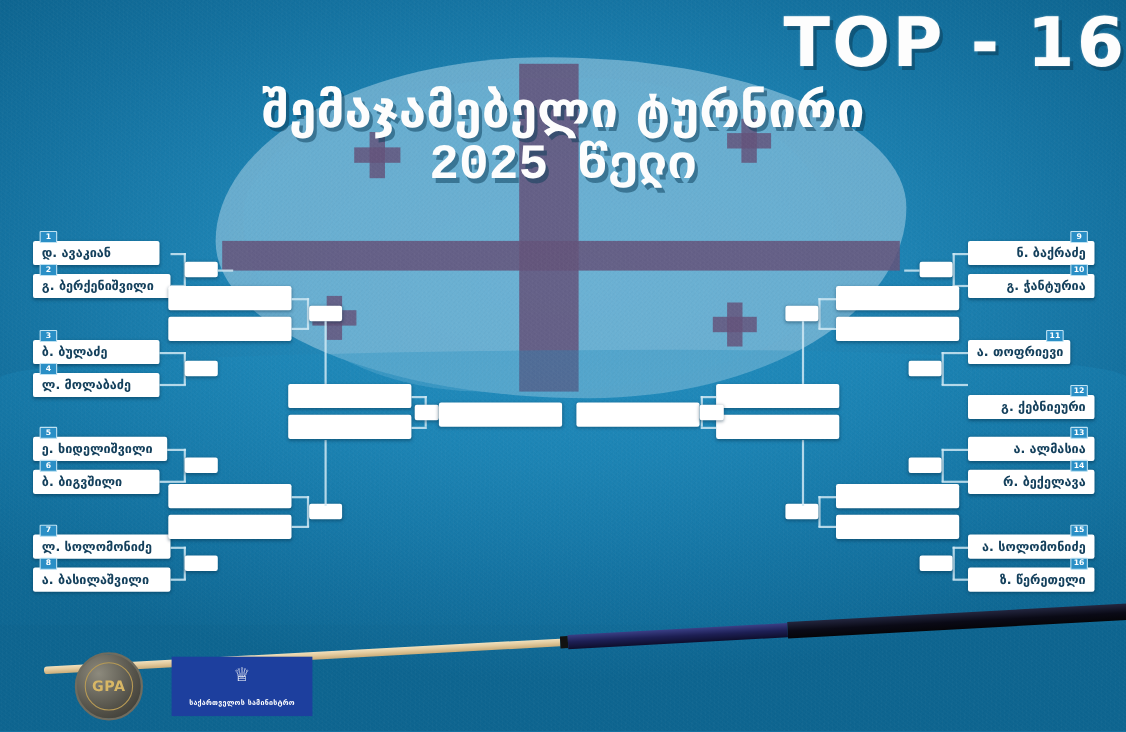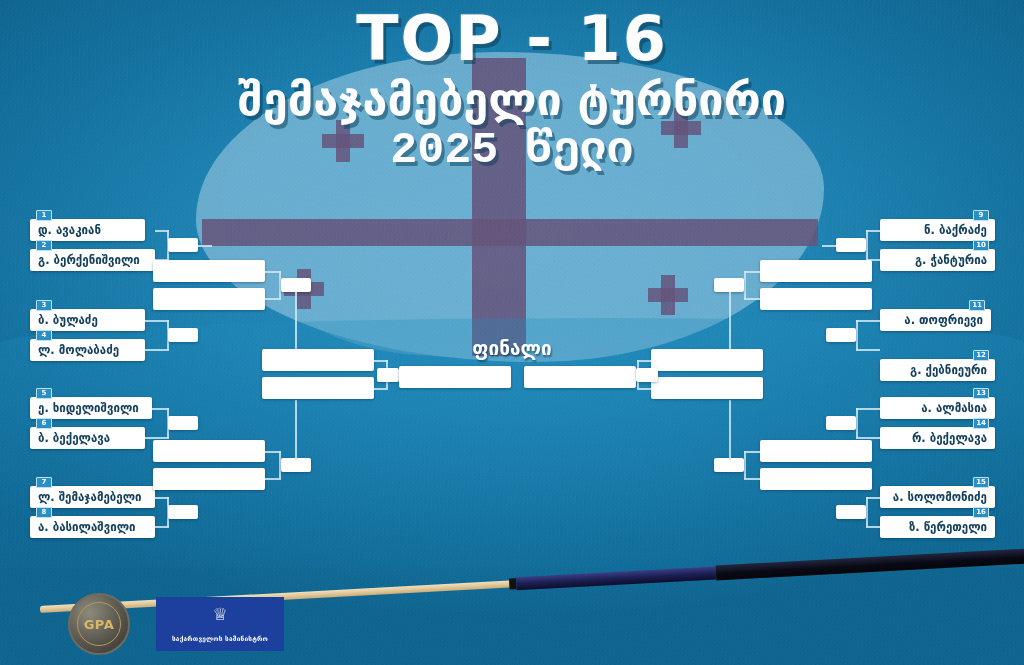--- a/index.html
+++ b/index.html
@@ -87,20 +87,21 @@
     z-index: 6;
   }
   #title-top {
     font-family: "DejaVu Sans", sans-serif;
     font-weight: 700;
     font-size: 62px;
     letter-spacing: 2px;
     color: #fdfdfd;
     line-height: 1.0;
     text-shadow: 3px 4px 0 rgba(9,60,88,.55), 0 0 2px rgba(255,255,255,.4);
+    text-align: right;
   }
   #title-main {
     margin-top: 6px;
     font-family: "DejaVu Sans", sans-serif;
     font-weight: 700;
     font-size: 45px;
     color: #fdfdfd;
     line-height: 1.08;
     text-shadow: 3px 4px 0 rgba(9,60,88,.5);
   }
@@ -309,21 +310,20 @@
   </div>
   <div id="waterband"></div>
   <div id="texture"></div>
 
   <div id="title-block">
     <div id="title-top">TOP - 16</div>
     <div id="title-main">შემაჯამებელი ტურნირი</div>
     <div id="title-year">2025 წელი</div>
   </div>
 
-  <div id="final-label">ფინალი</div>
 
   <div id="bracket">
 
     <div class="slot left" style="left:30px;top:219px;width:115px;">
       <span class="seed">1</span>
       <span class="nm">დ. ავაკიან</span>
     </div>
     <div class="slot left" style="left:30px;top:249px;width:125px;">
       <span class="seed">2</span>
       <span class="nm">გ. ბერქენიშვილი</span>
@@ -354,30 +354,30 @@
     <div class="conn" style="left:265px;top:298px;width:16px;height:1.5px;"></div>
     <div class="empty" style="left:281px;top:278px;width:30px;height:14px;"></div>
     <div class="conn" style="left:295px;top:292px;width:1.5px;height:60px;"></div>
 
     <div class="slot left" style="left:30px;top:397px;width:122px;">
       <span class="seed">5</span>
       <span class="nm">ე. ხიდელიშვილი</span>
     </div>
     <div class="slot left" style="left:30px;top:427px;width:115px;">
       <span class="seed">6</span>
-      <span class="nm">ბ. ბექელავა</span>
+      <span class="nm">ბ. ბიგვშილი</span>
     </div>
     <div class="conn" style="left:152px;top:408px;width:17px;height:1.5px;"></div>
     <div class="conn" style="left:167px;top:408px;width:1.5px;height:30px;"></div>
     <div class="conn" style="left:145px;top:437px;width:24px;height:1.5px;"></div>
     <div class="empty" style="left:168px;top:416px;width:30px;height:14px;"></div>
 
     <div class="slot left" style="left:30px;top:486px;width:125px;">
       <span class="seed">7</span>
-      <span class="nm">ლ. შემაჯამებელი</span>
+      <span class="nm">ლ. სოლომონიძე</span>
     </div>
     <div class="slot left" style="left:30px;top:516px;width:125px;">
       <span class="seed">8</span>
       <span class="nm">ა. ბასილაშვილი</span>
     </div>
     <div class="conn" style="left:155px;top:497px;width:14px;height:1.5px;"></div>
     <div class="conn" style="left:167px;top:497px;width:1.5px;height:30px;"></div>
     <div class="conn" style="left:155px;top:526px;width:14px;height:1.5px;"></div>
     <div class="empty" style="left:168px;top:505px;width:30px;height:14px;"></div>
 
@@ -406,21 +406,21 @@
     <div class="slot right" style="left:880px;top:249px;width:115px;">
       <span class="seed">10</span>
       <span class="nm">გ. ჭანტურია</span>
     </div>
     <div class="conn" style="left:866px;top:230px;width:14px;height:1.5px;"></div>
     <div class="conn" style="left:866px;top:230px;width:1.5px;height:30px;"></div>
     <div class="conn" style="left:866px;top:259px;width:14px;height:1.5px;"></div>
     <div class="empty" style="left:836px;top:238px;width:30px;height:14px;"></div>
     <div class="conn" style="left:822px;top:245px;width:14px;height:1.5px;"></div>
 
-    <div class="slot right" style="left:880px;top:309px;width:111px;">
+    <div class="slot right" style="left:880px;top:309px;width:93px;">
       <span class="seed">11</span>
       <span class="nm">ა. თოფრიევი</span>
     </div>
     <div class="slot right" style="left:880px;top:359px;width:115px;">
       <span class="seed">12</span>
       <span class="nm">გ. ქებნიეური</span>
     </div>
     <div class="conn" style="left:856px;top:320px;width:24px;height:1.5px;"></div>
     <div class="conn" style="left:856px;top:320px;width:1.5px;height:30px;"></div>
     <div class="conn" style="left:856px;top:349px;width:24px;height:1.5px;"></div>

